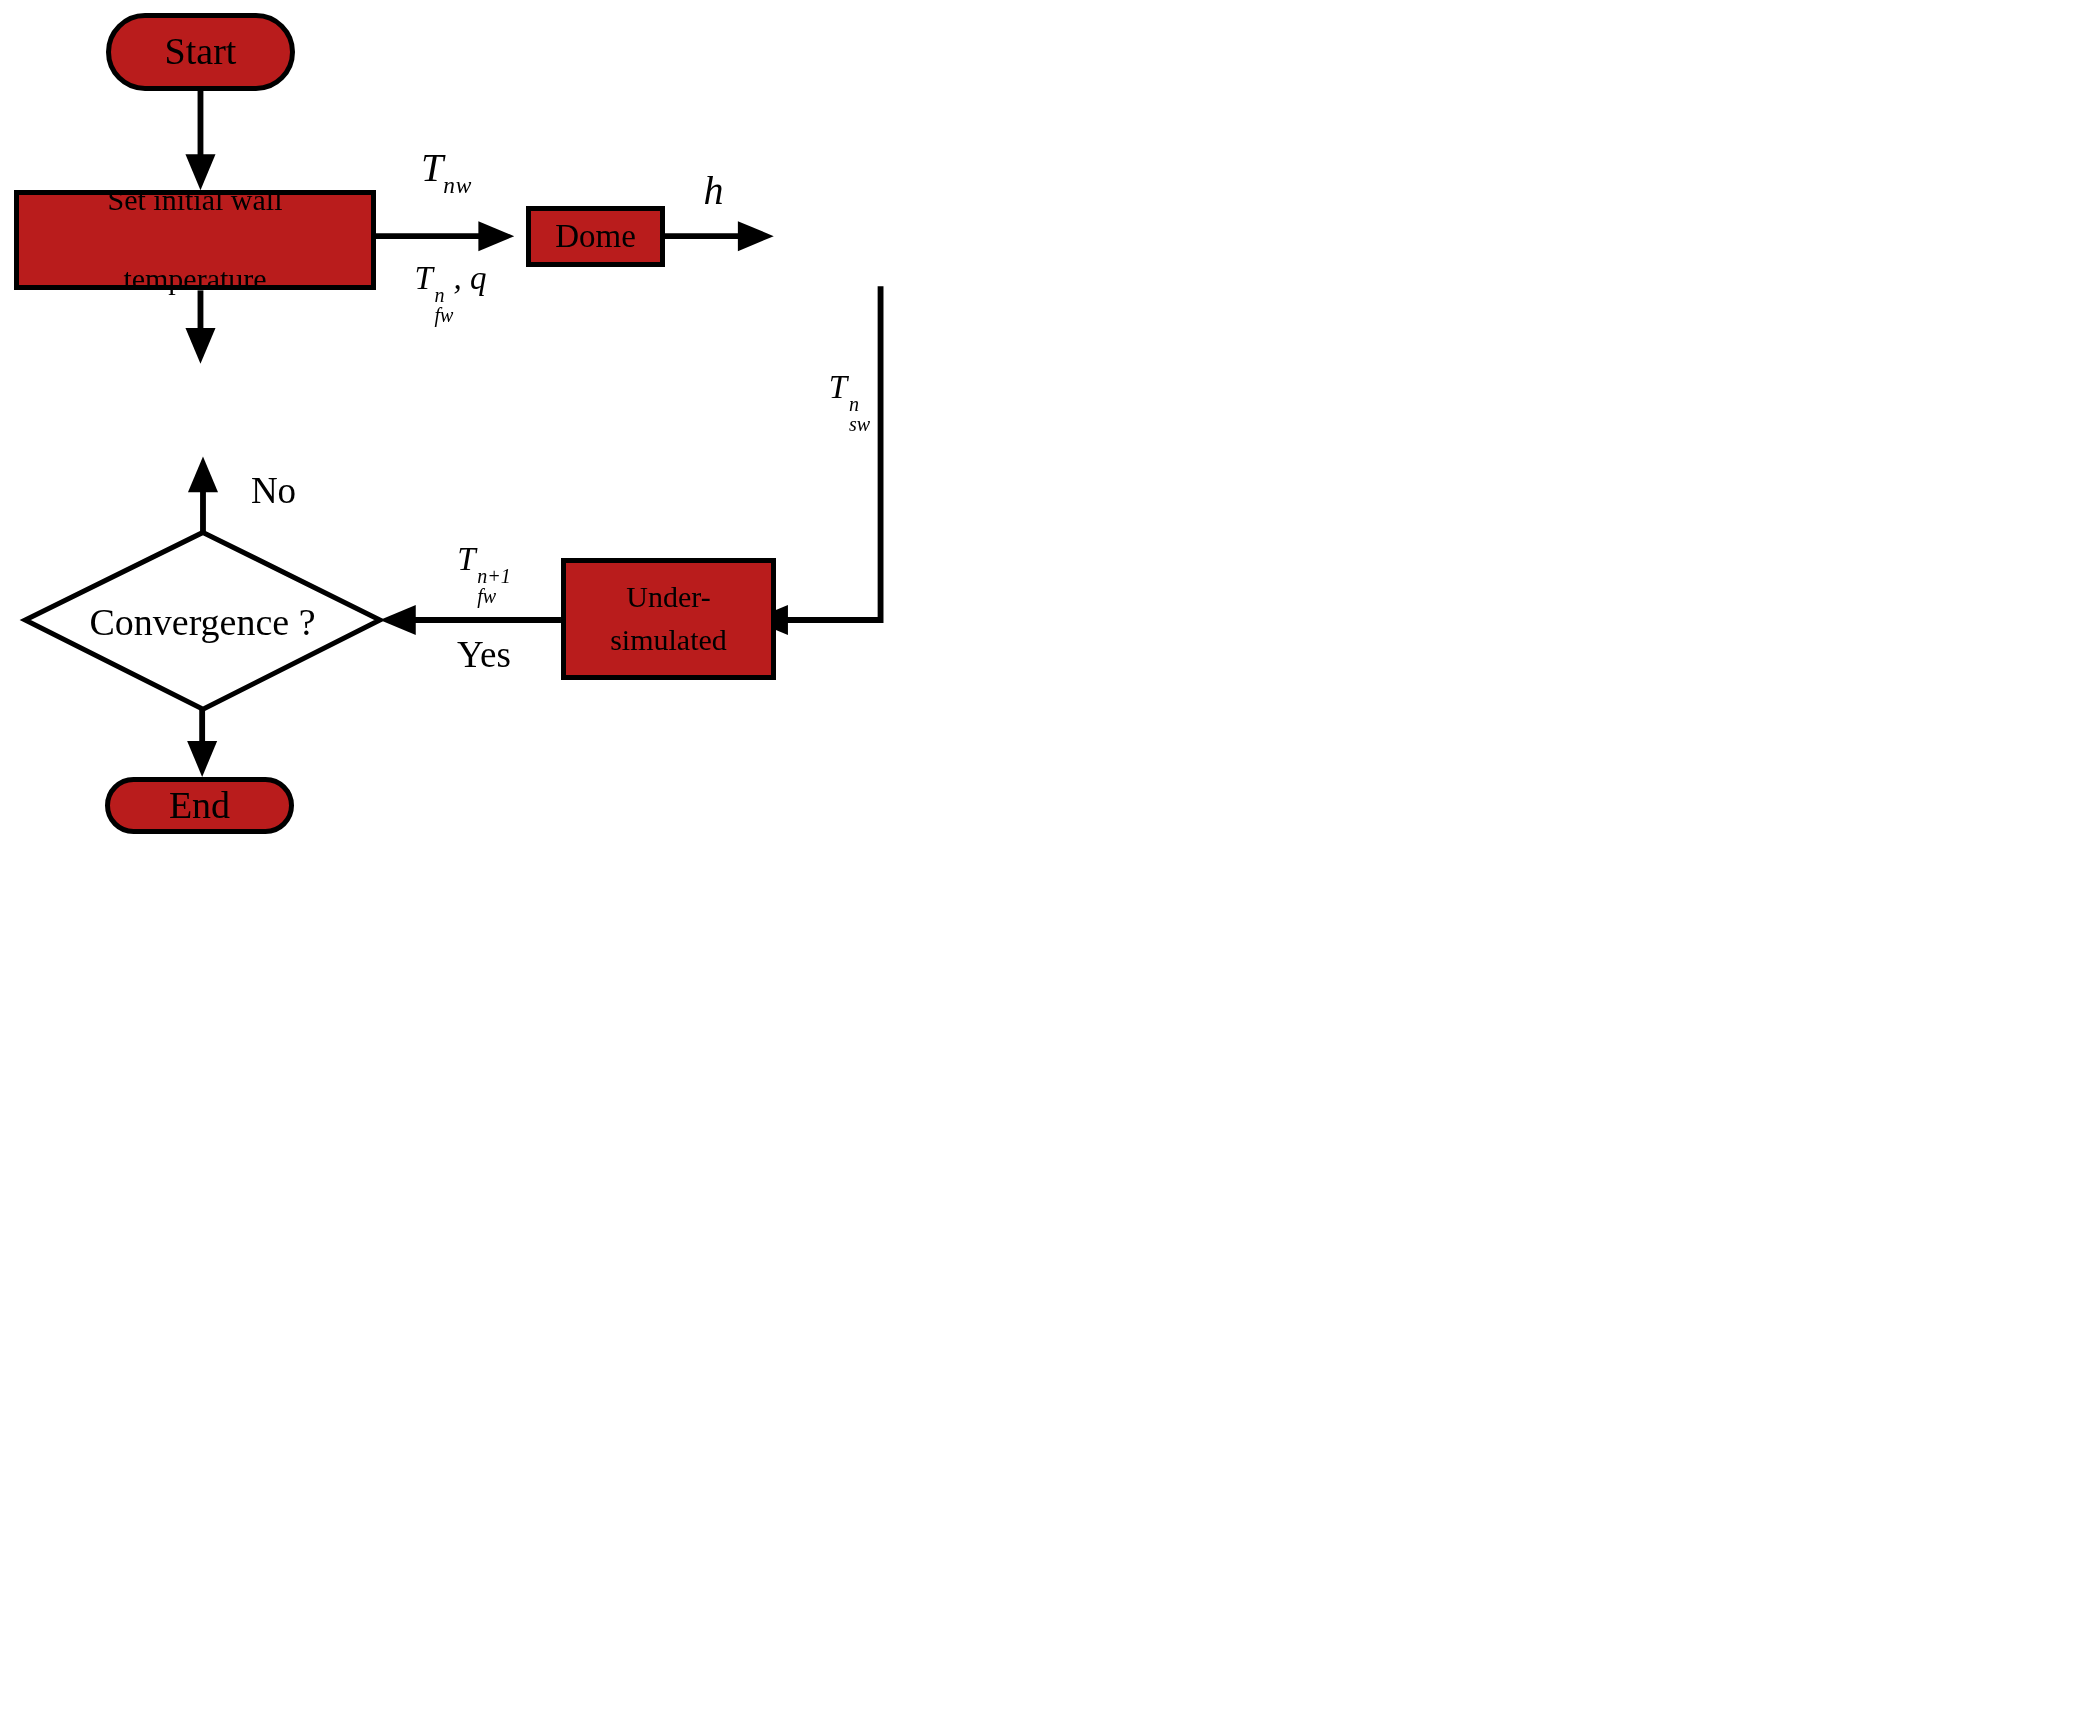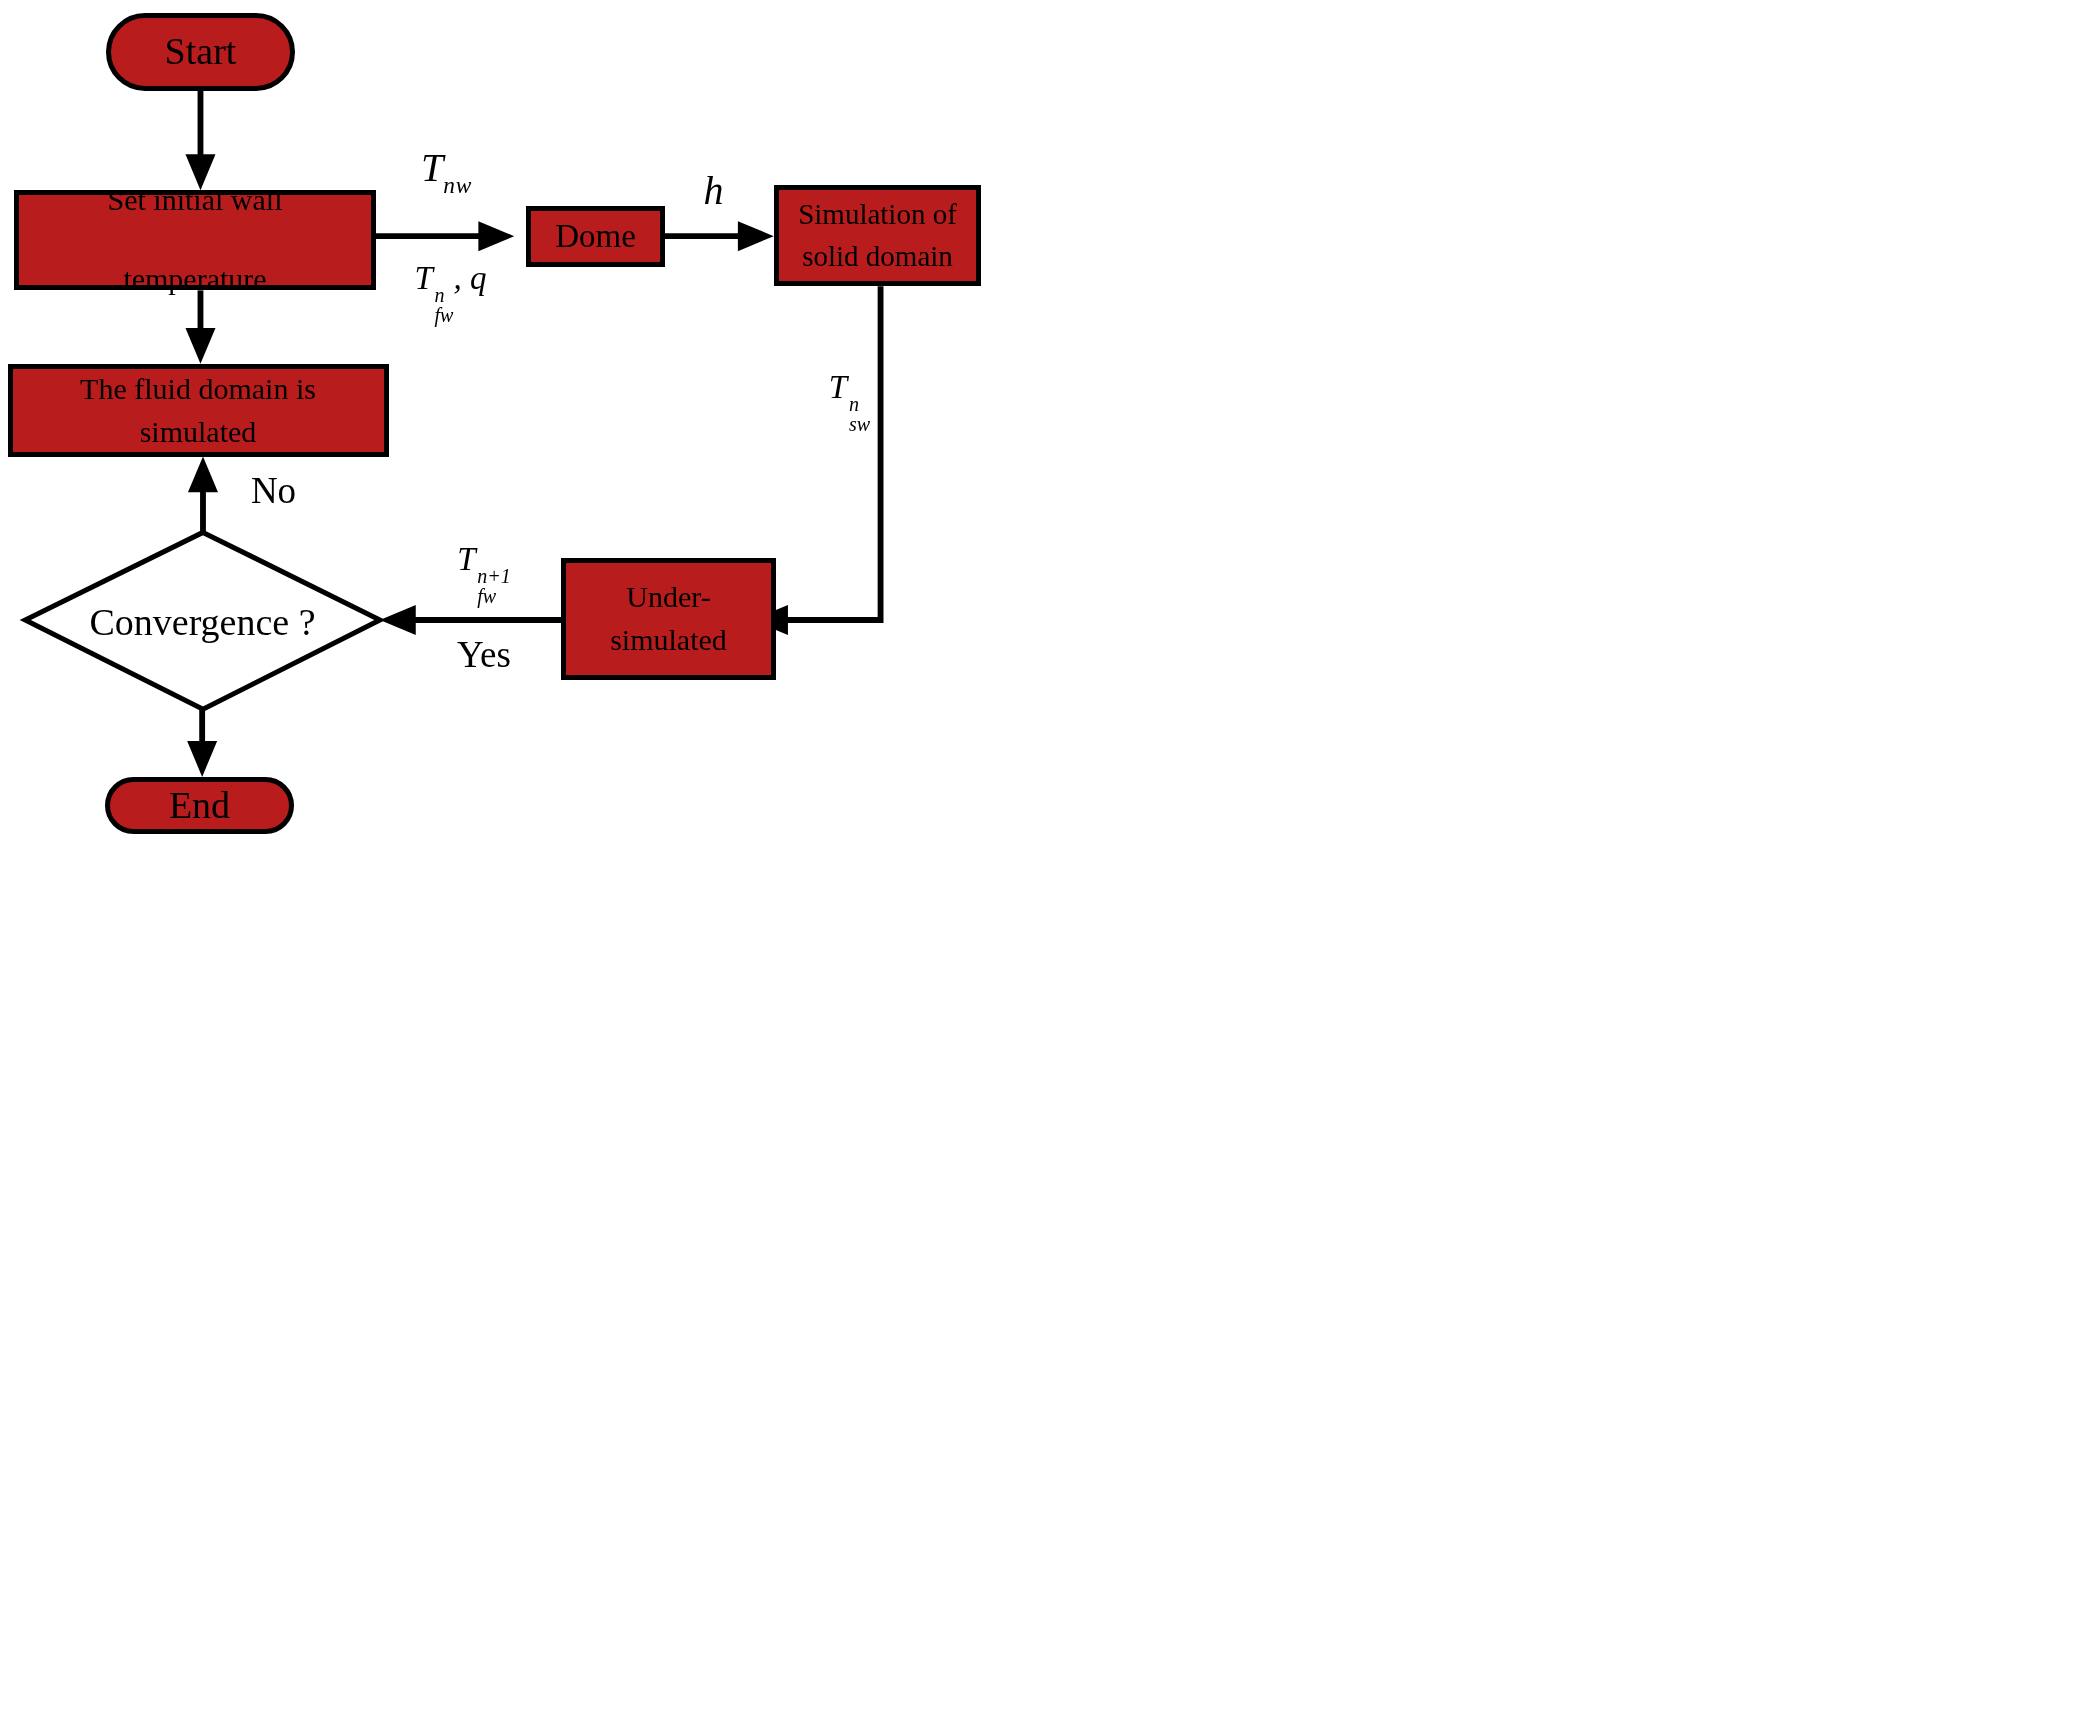--- a/index.html
+++ b/index.html
@@ -96,29 +96,21 @@
 
   <div class="node process" style="left:14px;top:190px;width:362px;height:100px;gap:36px;">
     <span>Set initial wall</span>
     <span>temperature</span>
   </div>
 
   <div class="node process" style="left:514px;top:206px;width:139px;height:61px;font-size:33px;margin-left:12px;">
     <span>Dome</span>
   </div>
 
-  <div class="node process" style="left:774px;top:185px;width:207px;height:101px;font-size:29px;">
-    <span>Simulation of</span>
-    <span>solid domain</span>
-  </div>
 
-  <div class="node process" style="left:7.5px;top:364px;width:381px;height:93px;">
-    <span>The fluid domain is</span>
-    <span>simulated</span>
-  </div>
 
   <div class="node process" style="left:561px;top:558px;width:215px;height:122px;">
     <span>Under-</span>
     <span>simulated</span>
   </div>
 
   <div class="decision-label" style="left:25px;top:533px;width:355px;height:177px;">
     <span>Convergence ?</span>
   </div>
 

